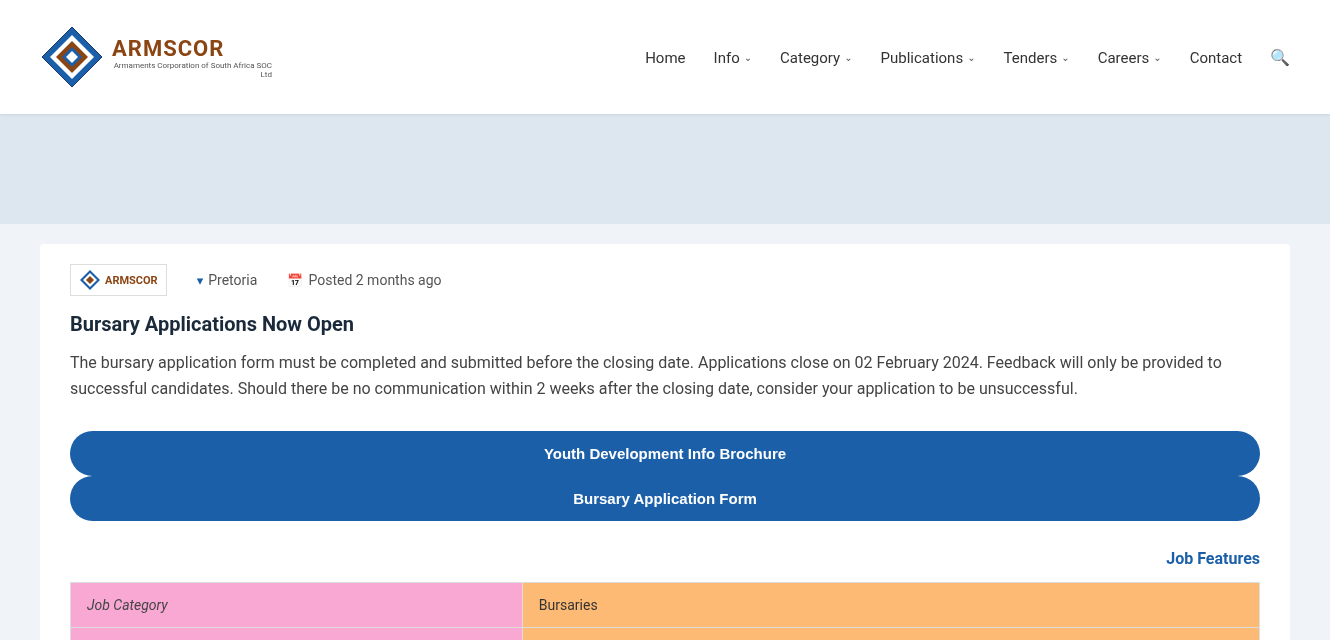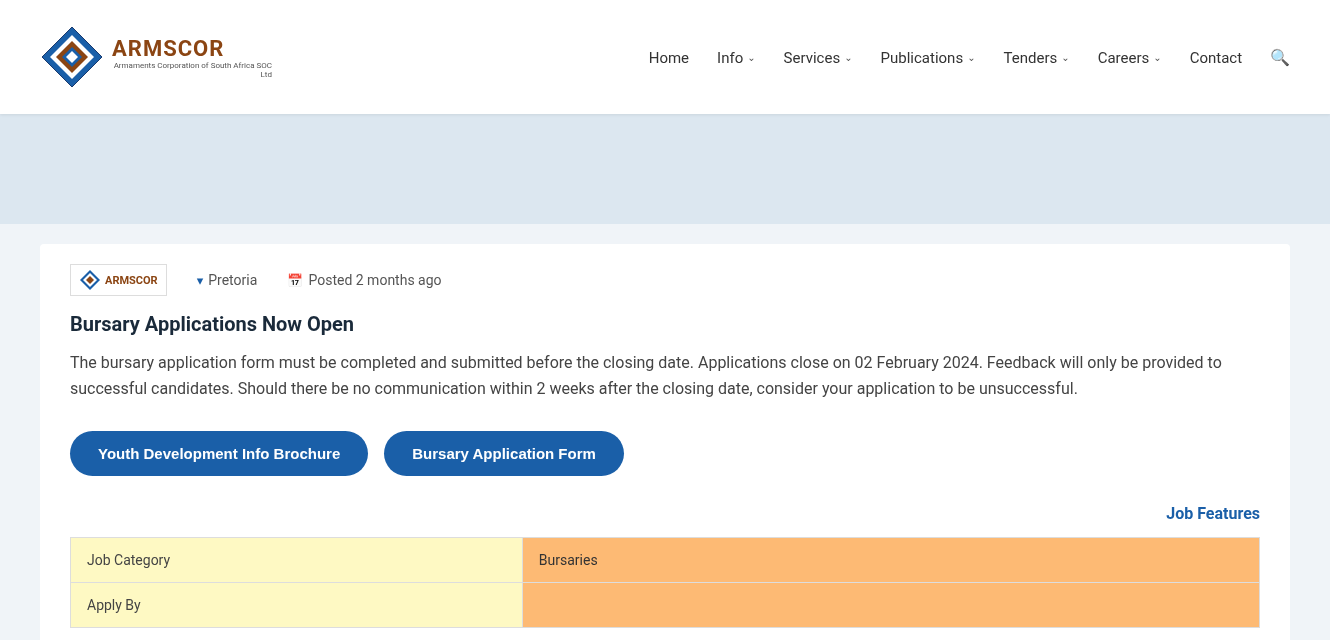--- a/index.html
+++ b/index.html
@@ -138,22 +138,22 @@
       font-size: 16px;
       color: #444;
       line-height: 1.65;
       margin-bottom: 28px;
       max-width: 1180px;
     }
 
     
     .btn-row {
       display: flex;
-      gap: 16px;
       margin-bottom: 28px;
+      flex-direction: column;
     }
     .btn-primary {
       background: #1a5fa8;
       color: #fff;
       border: none;
       border-radius: 50px;
       padding: 14px 28px;
       font-size: 15px;
       font-weight: 600;
       cursor: pointer;
@@ -176,23 +176,24 @@
       border: 1px solid #ddd;
     }
     .features-table td {
       padding: 14px 16px;
       font-size: 14px;
       border: 1px solid #ddd;
       color: #333;
     }
     .features-table td:first-child {
       width: 38%;
-      background: #fef9c3;
+      background: #f9a8d4;
       font-weight: 400;
       color: #444;
+      font-style: italic;
     }
     .features-table td:last-child {
       background: #fdba74;
       color: #333;
     }
     .features-table tr:last-child td {
       border-bottom: 1px solid #ddd;
     }
   </style>
 </head>
@@ -218,21 +219,21 @@
       <a href="#">Home</a>
     </li>
     <li>
       <a href="#">
         <span>Info</span>
         <span class="nav-chevron">⌄</span>
       </a>
     </li>
     <li>
       <a href="#">
-        <span>Services</span>
+        <span>Category</span>
         <span class="nav-chevron">⌄</span>
       </a>
     </li>
     <li>
       <a href="#">
         <span>Publications</span>
         <span class="nav-chevron">⌄</span>
       </a>
     </li>
     <li>

